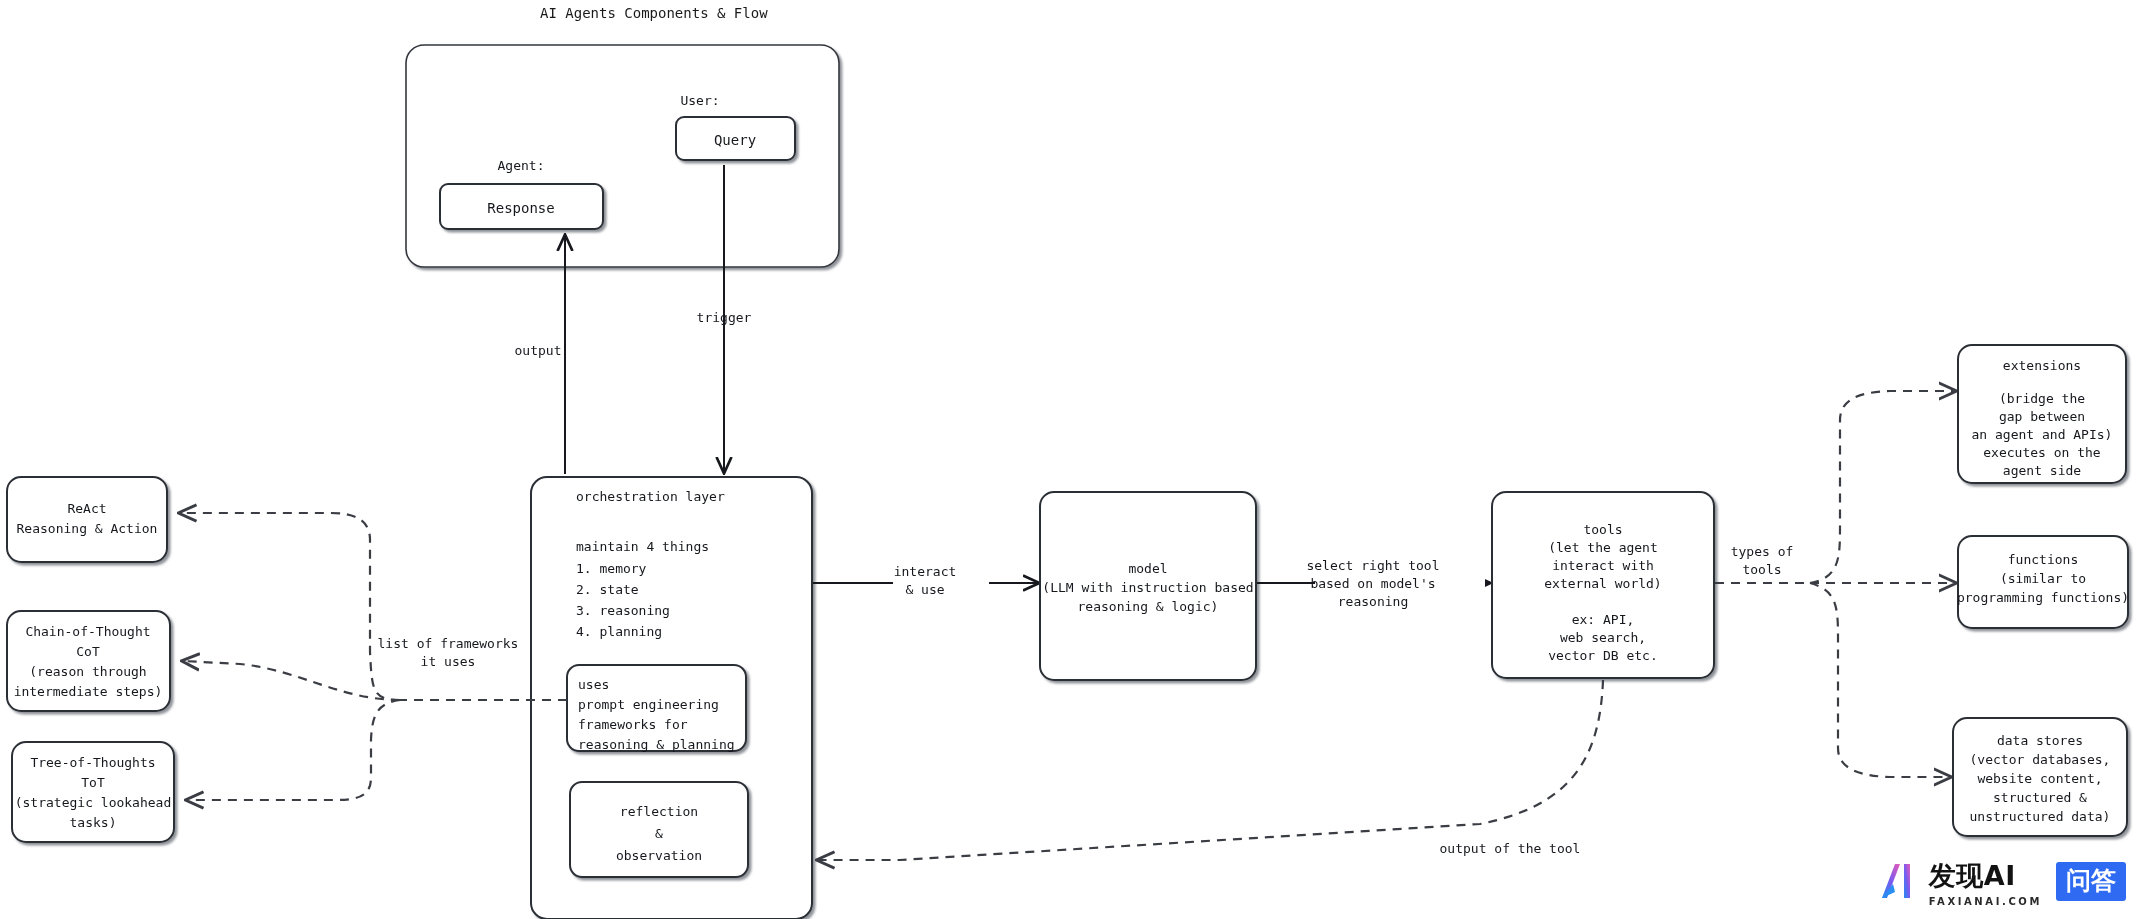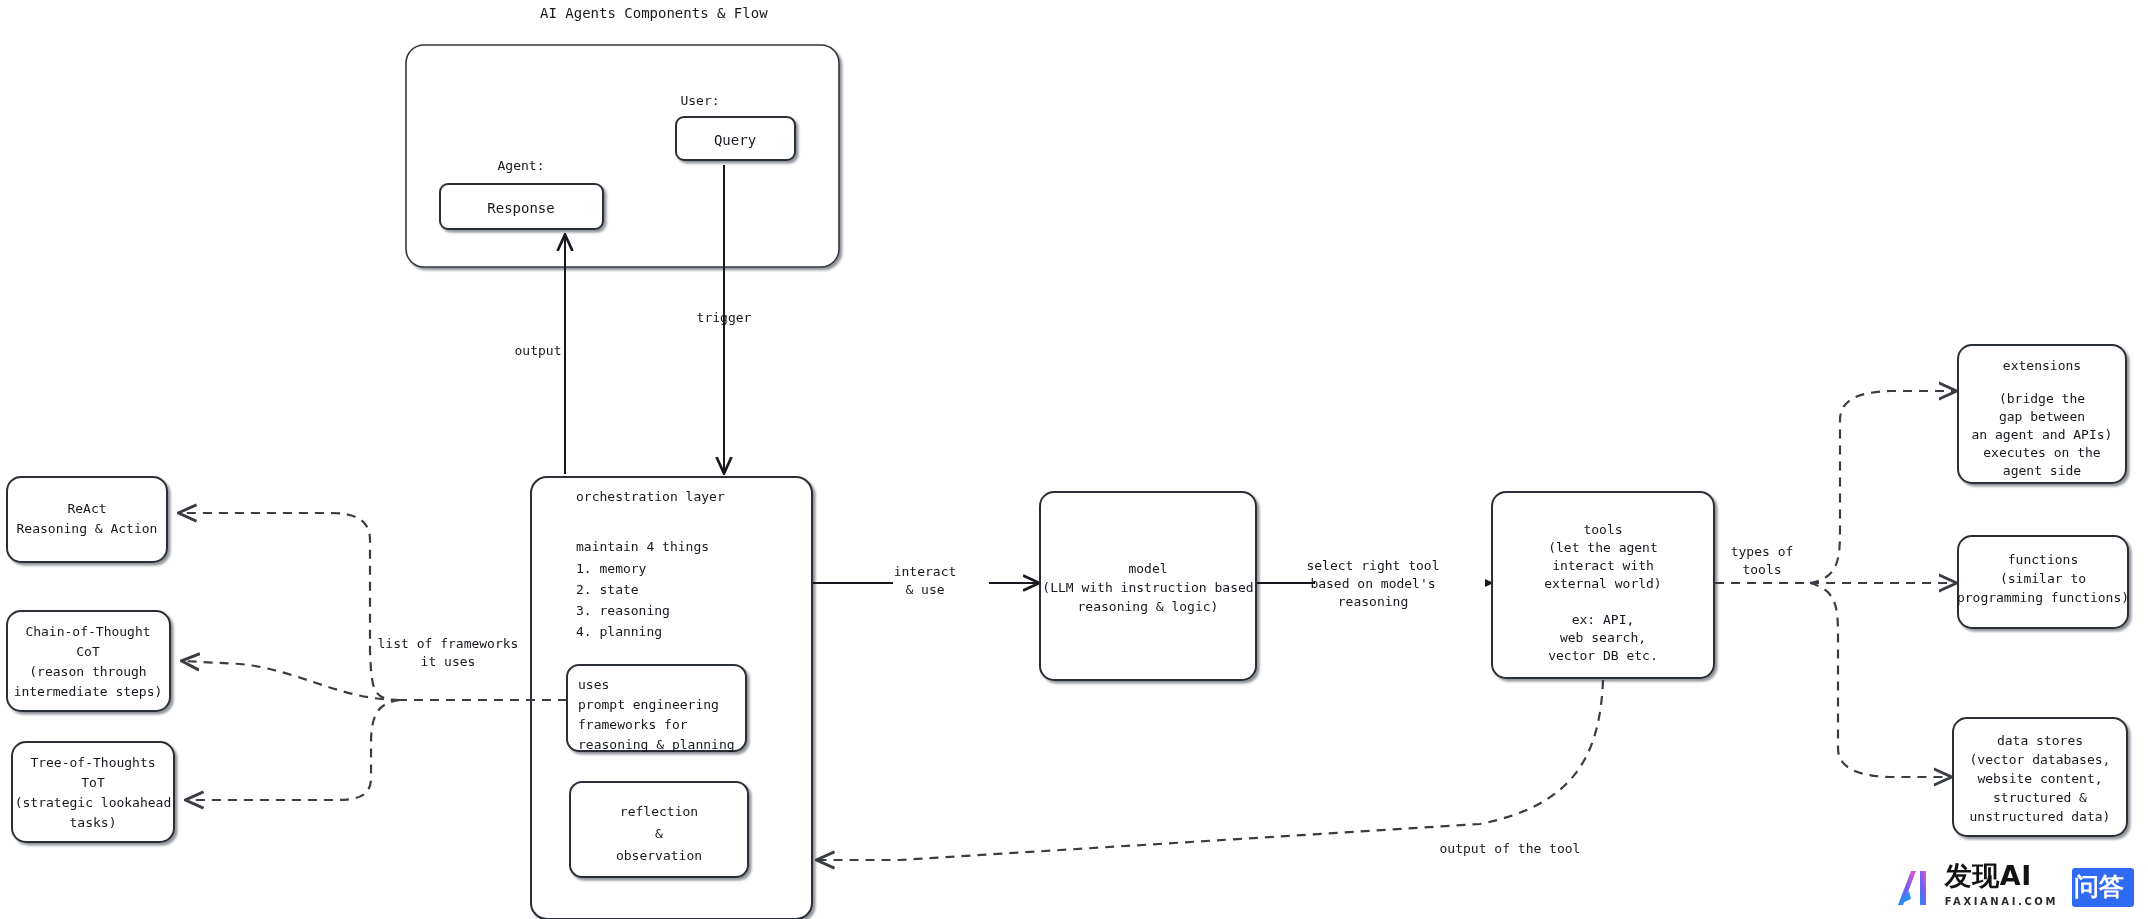--- a/index.html
+++ b/index.html
@@ -57,24 +57,24 @@
   }
   .edge-dashed {
     stroke: #3a3d44;
     stroke-width: 2.2;
     fill: none;
     stroke-dasharray: 9 7;
   }
   
   #watermark {
     position: absolute;
-    right: 14px;
+    right: 22px;
     bottom: 12px;
     display: flex;
-    align-items: flex-end;
+    align-items: flex-start;
     gap: 10px;
     user-select: none;
   }
   #wm-logo {
     width: 40px;
     height: 38px;
   }
   #wm-text-wrap {
     display: flex;
     flex-direction: column;
@@ -94,21 +94,21 @@
     color: #2b2b2b;
     letter-spacing: 2.6px;
     margin-top: 8px;
   }
   #wm-badge {
     background: #2f6bf2;
     color: #ffffff;
     font-family: "DejaVu Sans", "Liberation Sans", sans-serif;
     font-size: 25px;
     font-weight: bold;
-    padding: 2px 10px 4px 2px;
+    padding: 2px 10px 4px 10px;
     border-radius: 3px;
     margin-left: 4px;
   }
 </style>
 </head>
 <body>
 
 <svg id="canvas" viewBox="0 0 2148 919">
   <defs>
     <marker id="arrow-solid" viewBox="0 0 12 12" refX="10" refY="6" markerWidth="9" markerHeight="9" orient="auto-start-reverse">

